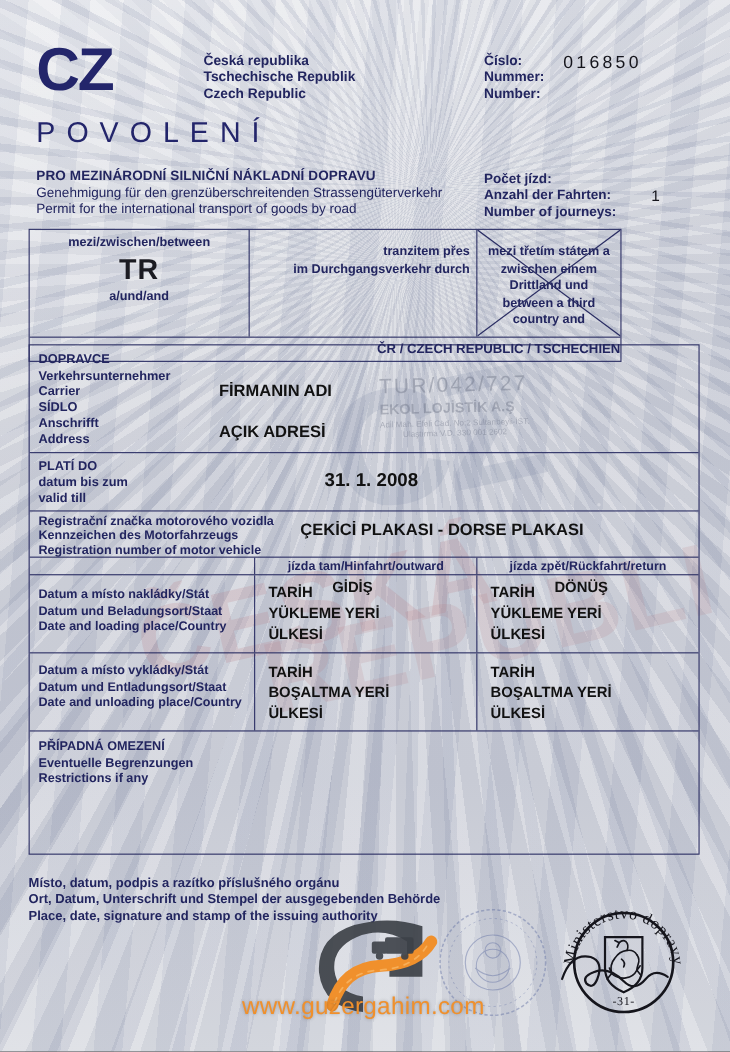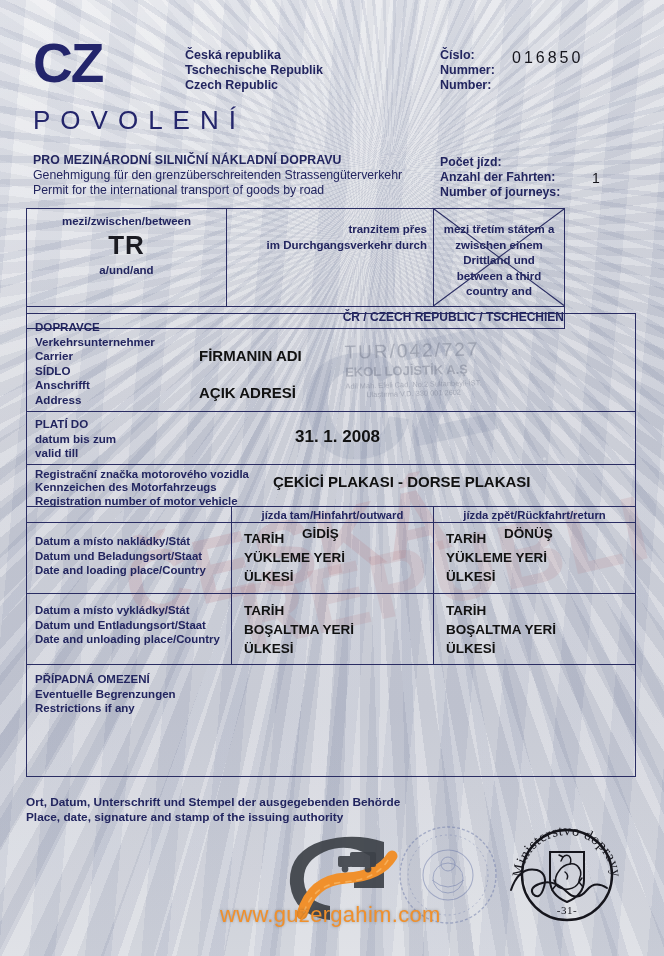--- a/index.html
+++ b/index.html
@@ -365,20 +365,21 @@
     </div>
 
     <div class="stampwm">
       <div class="l1">TUR/042/727</div>
       <div class="l2">EKOL LOJİSTİK A.Ş</div>
       <div class="l3">Adil Mah. Efeli Cad. No:2  Sultanbeyli-İST.</div>
       <div class="l4">Ulaştırma V.D. 330 001 2602</div>
     </div>
 
     <div class="signblk">
+      <div>Místo, datum, podpis a razítko příslušného orgánu</div>
       <div>Ort, Datum, Unterschrift und Stempel der ausgegebenden Behörde</div>
       <div>Place, date, signature and stamp of the issuing authority</div>
     </div>
 
     <div class="dryseal">
       <svg viewBox="0 0 112 102">
         <circle cx="56" cy="51" r="48" fill="none" stroke="#5c6ba0" stroke-width="1.4" stroke-dasharray="3 2"></circle>
         <circle cx="56" cy="51" r="40" fill="none" stroke="#5c6ba0" stroke-width="0.8" stroke-dasharray="2 3"></circle>
         <circle cx="56" cy="51" r="25" fill="none" stroke="#5c6ba0" stroke-width="1.1"></circle>
         <circle cx="56" cy="54" r="15" fill="none" stroke="#5c6ba0" stroke-width="1"></circle>

